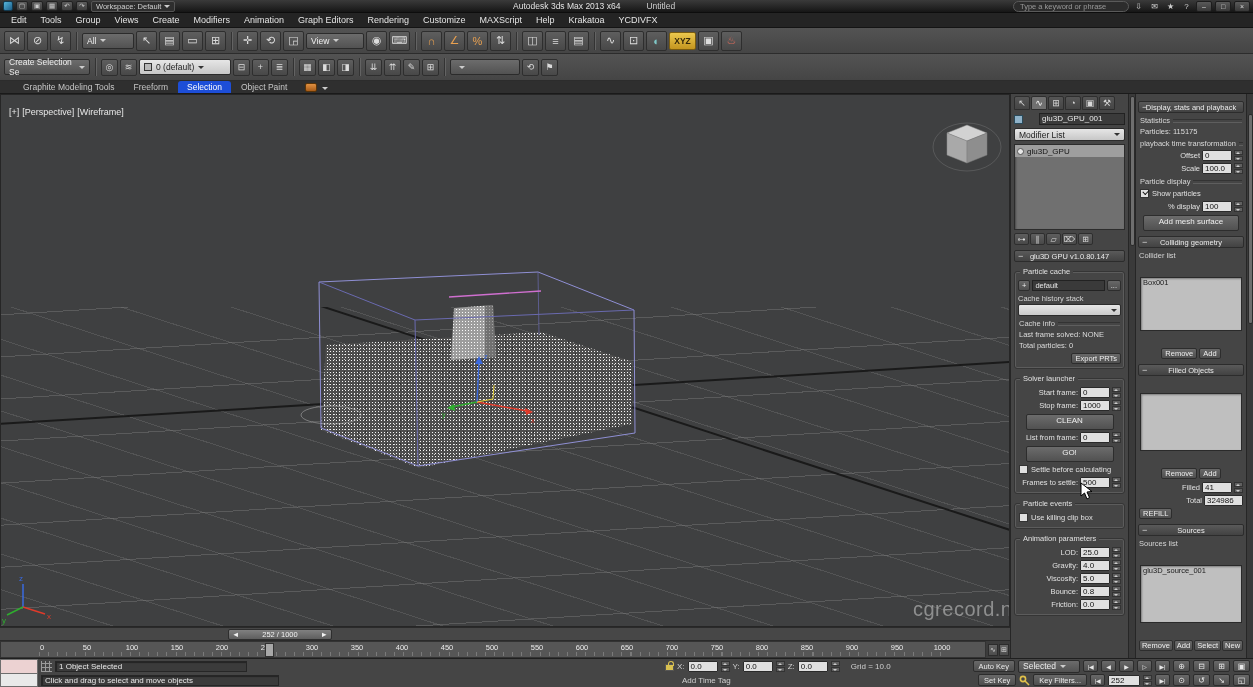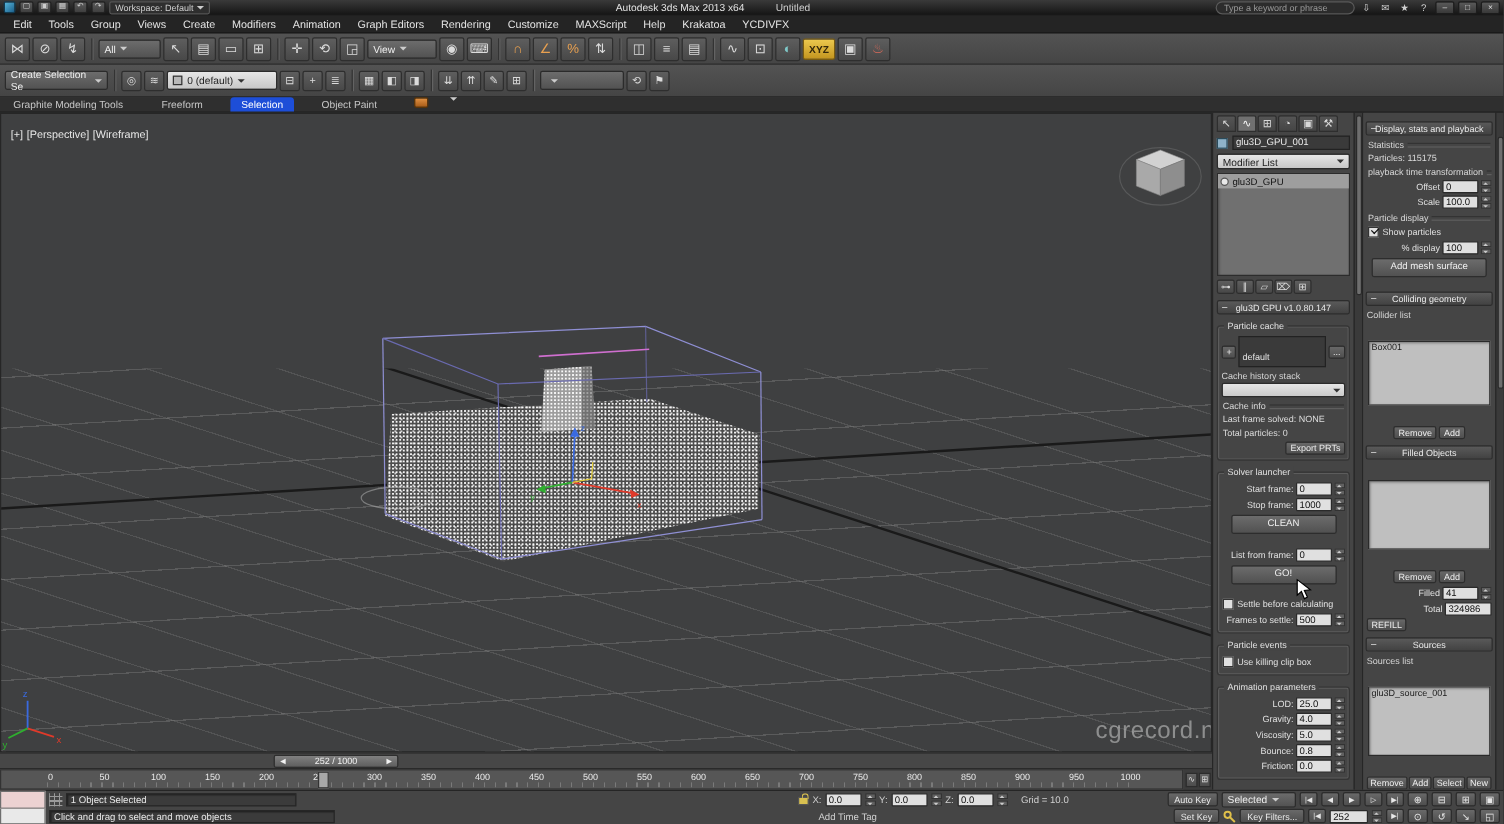--- a/index.html
+++ b/index.html
@@ -32,21 +32,21 @@
   .tbtn.sm{width:17px;height:17px;font-size:9px}
   .sep{width:1px;height:18px;background:#333;box-shadow:1px 0 0 #636363;margin:0 3px}
   .dd{height:16px;background:linear-gradient(#6c6c6c,#525252);border:1px solid #2b2b2b;border-radius:2px;display:inline-flex;align-items:center;gap:4px;padding:0 4px;font-size:8.5px;color:#efefef}
   .dd.lt{background:linear-gradient(#e6e6e6,#c7c7c7);color:#1d1d1d}
   .dd.lt .caret{border-top-color:#333}
   .chip{width:8px;height:8px;background:#b8b8b8;border:1px solid #333}
   .xyz{width:27px;height:18px;background:linear-gradient(#ecc84e,#c3951f);color:#35280a;font-weight:bold;font-size:8.5px;display:inline-flex;align-items:center;justify-content:center;border:1px solid #7a5c10;border-radius:2px}
   .c-or{color:#e8a050}.c-rd{color:#d86a5a}.c-tl{color:#7fc8c8}
 
   
-  .ribbon{height:13px;background:#2f2f2f;display:flex;align-items:flex-start;gap:14px;padding:0 2px;border-bottom:1px solid #1a1a1a}
+  .ribbon{height:13px;background:#2f2f2f;display:flex;align-items:flex-end;gap:1px;padding:0 14px;border-bottom:1px solid #1a1a1a}
   .rtab{padding:1px 9px;font-size:8.5px;color:#c6c6c6;border-radius:3px 3px 0 0;line-height:10px}
   .rtab.active{background:#1d4ed8;color:#fff}
   .ribbon-icon{width:12px;height:9px;background:linear-gradient(#e09042,#a85c18);border:1px solid #5a3408;border-radius:2px;margin:0 4px 1px 8px}
 
   
   .workarea{position:relative;height:564px;background:#3c3c3c}
   .vp{position:absolute;left:0;top:0;width:1010px;height:533px;background:#3f4041;border:1px solid #262626;overflow:hidden}
   .vp-label{position:absolute;left:8px;top:12px;display:flex;gap:3px;font-size:9px;color:#e8e8e8;z-index:30}
   .gridwrap{position:absolute;left:0;top:212px;width:1010px;height:321px;overflow:hidden}
   .ga,.gb{position:absolute;left:-300px;top:-200px;width:1900px;height:840px}
@@ -73,48 +73,48 @@
   .ruler-ticks{position:absolute;left:38px;right:36px;bottom:1px;height:4px;background:repeating-linear-gradient(to right,#7a7a7a 0 1px,transparent 1px 9.1px)}
   .ruler-marker{position:absolute;left:264px;top:1px;width:9px;height:14px;background:#a8a8a8;border:1px solid #333}
   .ruler-right{position:absolute;left:987px;top:547px;width:23px;height:17px;display:flex;gap:1px;align-items:center;justify-content:center}
   .mini-btn{width:10px;height:12px;background:linear-gradient(#666,#4c4c4c);border:1px solid #2c2c2c;font-size:7px;color:#ddd;display:inline-flex;align-items:center;justify-content:center}
 
   
   .cmd{position:absolute;left:1010px;top:0;width:118px;height:564px;background:#454545;border-left:1px solid #262626;padding:2px 3px;overflow:hidden}
   .cmd-tabs{display:flex;gap:1px;margin-bottom:3px}
   .ctab{width:16px;height:14px;display:inline-flex;align-items:center;justify-content:center;font-size:9px;color:#d8d8d8;background:linear-gradient(#555,#454545);border:1px solid #2e2e2e;border-radius:2px 2px 0 0}
   .ctab.active{background:#707070;color:#fff}
-  .nrow{display:flex;gap:4px;align-items:center;margin-bottom:3px}
+  .nrow{display:flex;gap:16px;align-items:center;margin-bottom:3px}
   .obj-icon{width:9px;height:9px;background:#8fb2c9;border:1px solid #2a4a5a}
   .nfield{flex:1;height:12px;background:#3a3a3a;border:1px solid #222;color:#eaeaea;font-size:8px;line-height:10px;padding:0 2px}
   .mod-dd{width:100%;justify-content:space-between;height:13px;margin-bottom:3px}
   .stack{height:86px;background:#707070;border:1px solid #2c2c2c;box-shadow:inset 1px 1px 2px rgba(0,0,0,.35);margin-bottom:3px}
   .stack-item{height:12px;background:#9e9e9e;color:#141414;font-size:8px;display:flex;align-items:center;gap:3px;padding:0 2px}
   .bulb{width:7px;height:7px;border-radius:50%;background:#e8e8e8;border:1px solid #555}
   .stack-tools{display:flex;gap:1px;margin-bottom:4px}
   .stool{width:15px;height:12px;display:inline-flex;align-items:center;justify-content:center;font-size:8px;color:#ddd;background:linear-gradient(#5e5e5e,#484848);border:1px solid #2e2e2e;border-radius:2px}
   .rollout{height:12px;background:linear-gradient(#5a5a5a,#424242);border:1px solid #2c2c2c;border-radius:2px;display:flex;align-items:center;justify-content:center;position:relative;font-size:7.5px;color:#ebebeb;margin:5px 0 2px}
   .rollout .minus{position:absolute;left:3px;top:0;line-height:11px;font-size:9px;color:#ddd}
   .group{position:relative;margin-top:9px;border:1px solid #353535;box-shadow:inset 0 0 0 1px #5c5c5c;border-radius:3px;padding:6px 2px 3px}
   .gtitle{position:absolute;top:-5px;left:5px;background:#454545;padding:0 3px;font-size:7.5px;color:#e0e0e0}
   .crow{display:flex;align-items:center;gap:2px;margin:2px 1px}
   .small-btn{height:11px;font-size:7.5px;padding:0 3px;color:#eee;background:linear-gradient(#686868,#4f4f4f);border:1px solid #2d2d2d;border-radius:2px;display:inline-flex;align-items:center;justify-content:center}
-  .dfield{flex:1;height:11px;background:#3a3a3a;border:1px solid #222;color:#e5e5e5;font-size:7.5px;line-height:10px;padding:12px 2px}
+  .dfield{flex:1;height:11px;background:#3a3a3a;border:1px solid #222;color:#e5e5e5;font-size:7.5px;line-height:10px;padding:0 2px}
   .sublabel{font-size:7.5px;color:#d5d5d5;margin:3px 1px 1px}
   .ddl{height:12px;background:linear-gradient(#e6e6e6,#cbcbcb);border:1px solid #2c2c2c;border-radius:2px;display:flex;align-items:center;justify-content:flex-end;padding:0 3px;margin:1px}
   .itext{font-size:7.5px;color:#dcdcdc;margin:2px 2px 0}
   .rrow{display:flex;justify-content:flex-end;margin:3px 1px 1px}
   .prow{display:flex;align-items:center;justify-content:flex-end;gap:2px;margin:2px 1px;font-size:7.5px}
   .plabel{color:#e0e0e0;font-size:7.5px;white-space:nowrap}
   .fld{width:30px;height:11px;background:#e0e0e0;color:#111;border:1px solid #2a2a2a;font-size:8px;line-height:10px;padding:0 2px;border-radius:1px}
   .spin{display:flex;flex-direction:column;gap:1px;width:9px}
   .spin b{display:block;width:9px;height:5px;background:#606060;border:1px solid #333;position:relative}
   .spin b::after{content:"";position:absolute;left:1px;top:1px;border-left:2.5px solid transparent;border-right:2.5px solid transparent;border-bottom:2.5px solid #ccc}
   .spin b.dn::after{border-bottom:none;border-top:2.5px solid #ccc}
-  .wide-btn{display:block;margin:3px auto 12px;width:88px;height:16px;font-size:8px;color:#efefef;background:linear-gradient(#6c6c6c,#515151);border:1px solid #2d2d2d;border-radius:2px;text-align:center;line-height:11px}
+  .wide-btn{display:block;margin:3px auto 2px;width:88px;height:16px;font-size:8px;color:#efefef;background:linear-gradient(#6c6c6c,#515151);border:1px solid #2d2d2d;border-radius:2px;text-align:center;line-height:11px}
   .cbrow{display:flex;align-items:center;gap:3px;margin:3px 2px;font-size:7.5px;color:#e0e0e0}
   .cb{width:9px;height:9px;background:#e0e0e0;border:1px solid #333;flex:none}
   .cb.on::after{content:"";display:block;width:5px;height:2.5px;border-left:1.5px solid #111;border-bottom:1.5px solid #111;transform:rotate(-45deg) translate(1.5px,1px)}
   .vscroll{position:absolute;top:0;width:8px;height:564px;background:#3a3a3a;border-left:1px solid #262626;border-right:1px solid #262626}
   .thumb{position:absolute;left:1px;width:5px;background:#6e6e6e;border:1px solid #2a2a2a;border-radius:2px}
 
   
   .rp{position:absolute;left:1136px;top:0;width:110px;height:564px;background:#454545;padding:2px 2px;overflow:hidden}
   .sepline{display:flex;align-items:center;gap:3px;font-size:7.5px;color:#d8d8d8;margin:3px 2px 1px;white-space:nowrap}
   .sepline::after{content:"";flex:1;height:2px;border-top:1px solid #333;border-bottom:1px solid #5e5e5e;min-width:4px}

